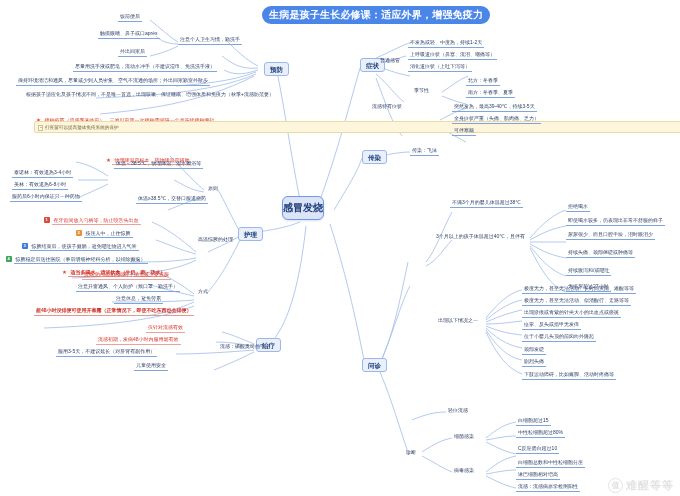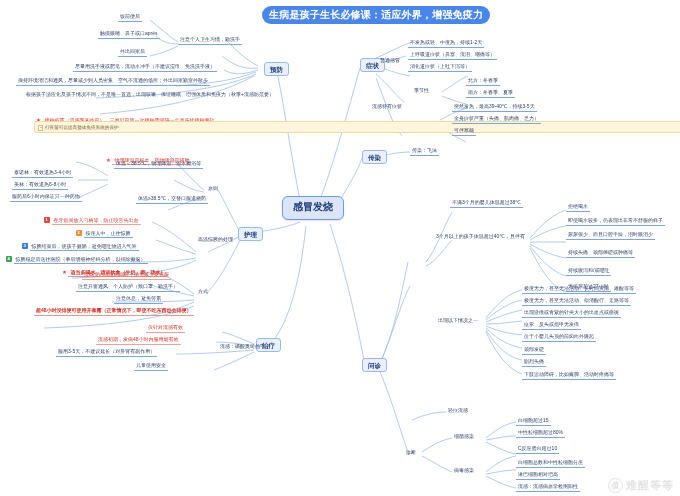--- a/index.html
+++ b/index.html
@@ -16,23 +16,22 @@
   .node { position:absolute; white-space:nowrap; line-height:1.15; }
 
   
   .title-pill {
     background:#4a86e8; color:#fff; font-size:10px; font-weight:bold;
     padding:3px 7px; border-radius:9px; letter-spacing:.2px;
   }
   
   .center {
     background:#dbe5f7; border:1.4px solid #6d9aea; border-radius:6px;
-    color:#1f3d78; font-size:10px; font-weight:bold; padding:5px 10px;
+    color:#1f3d78; font-size:10px; font-weight:bold; padding:5px 0;
     box-shadow:0 1px 2px rgba(60,90,160,.18);
-    font-family:Liberation Mono, monospace;
   }
   
   .branch {
     background:#eaf0fb; border:1px solid #9ab8ea; border-radius:3px;
     color:#20407d; font-size:6.5px; font-weight:bold; padding:2.5px 5px;
   }
   
   .leaf {
     font-size:5px; color:#2c3e66; padding:0 2px 1px 2px;
     border-bottom:.8px solid #7fa5de;

